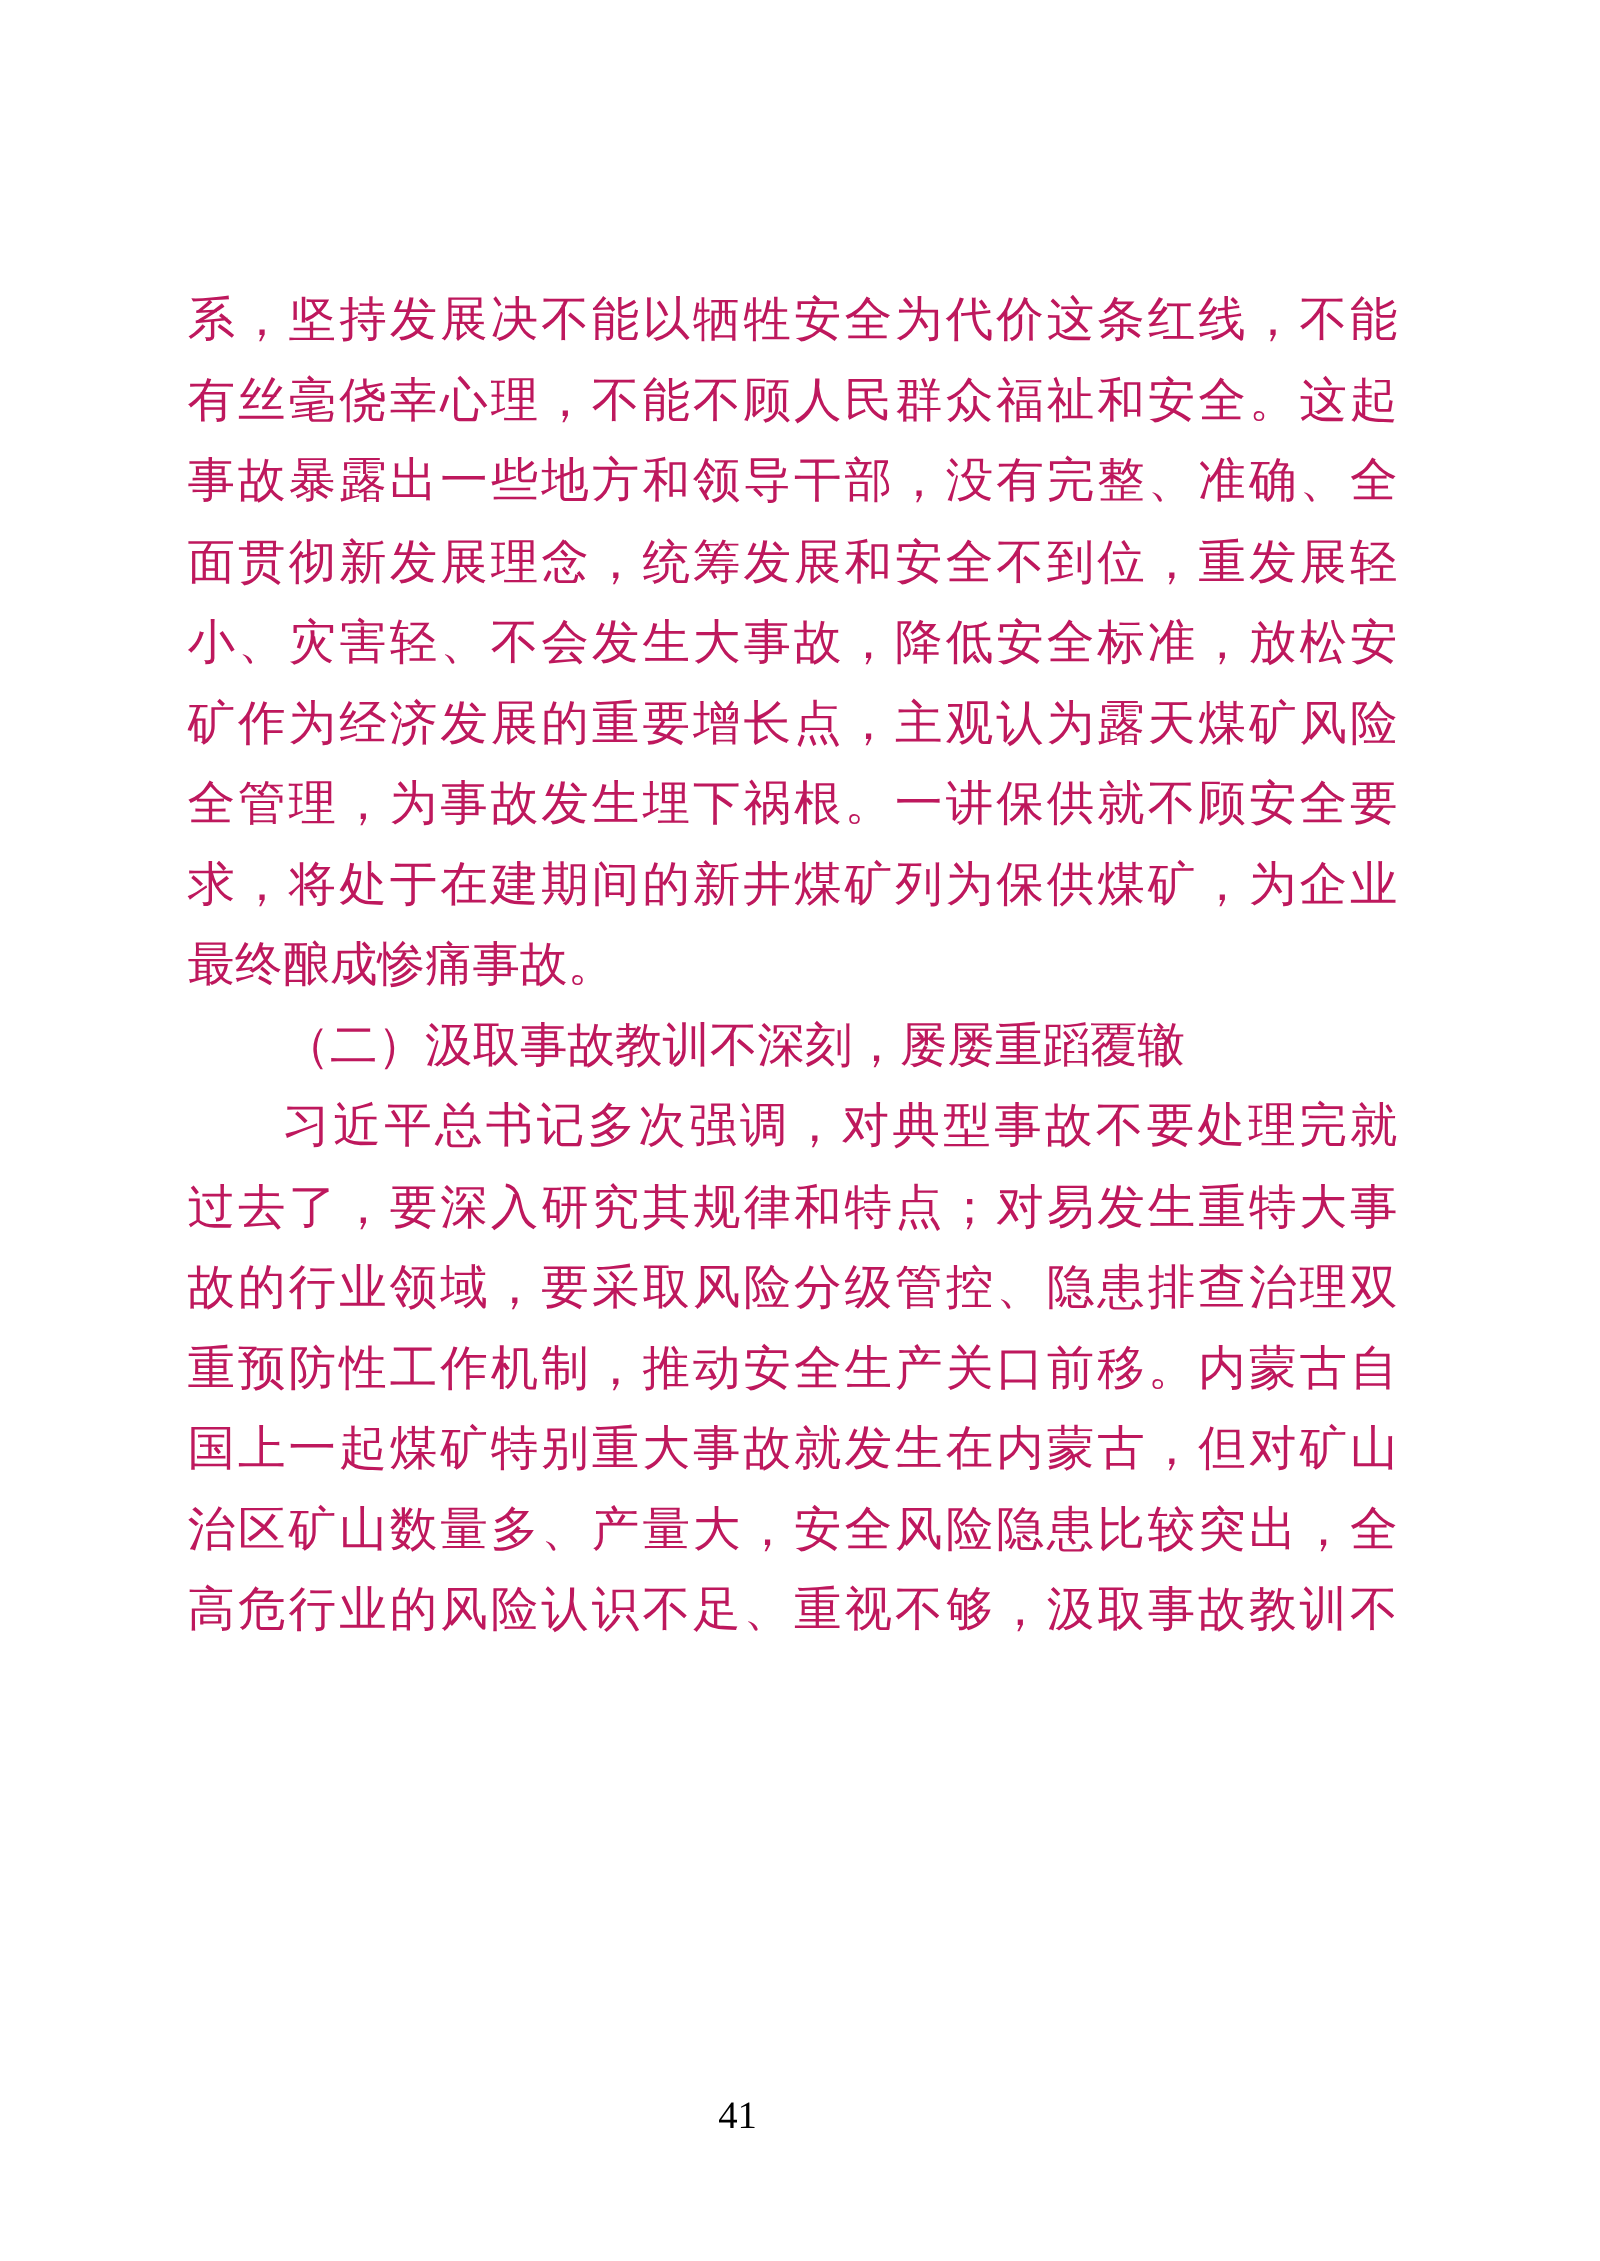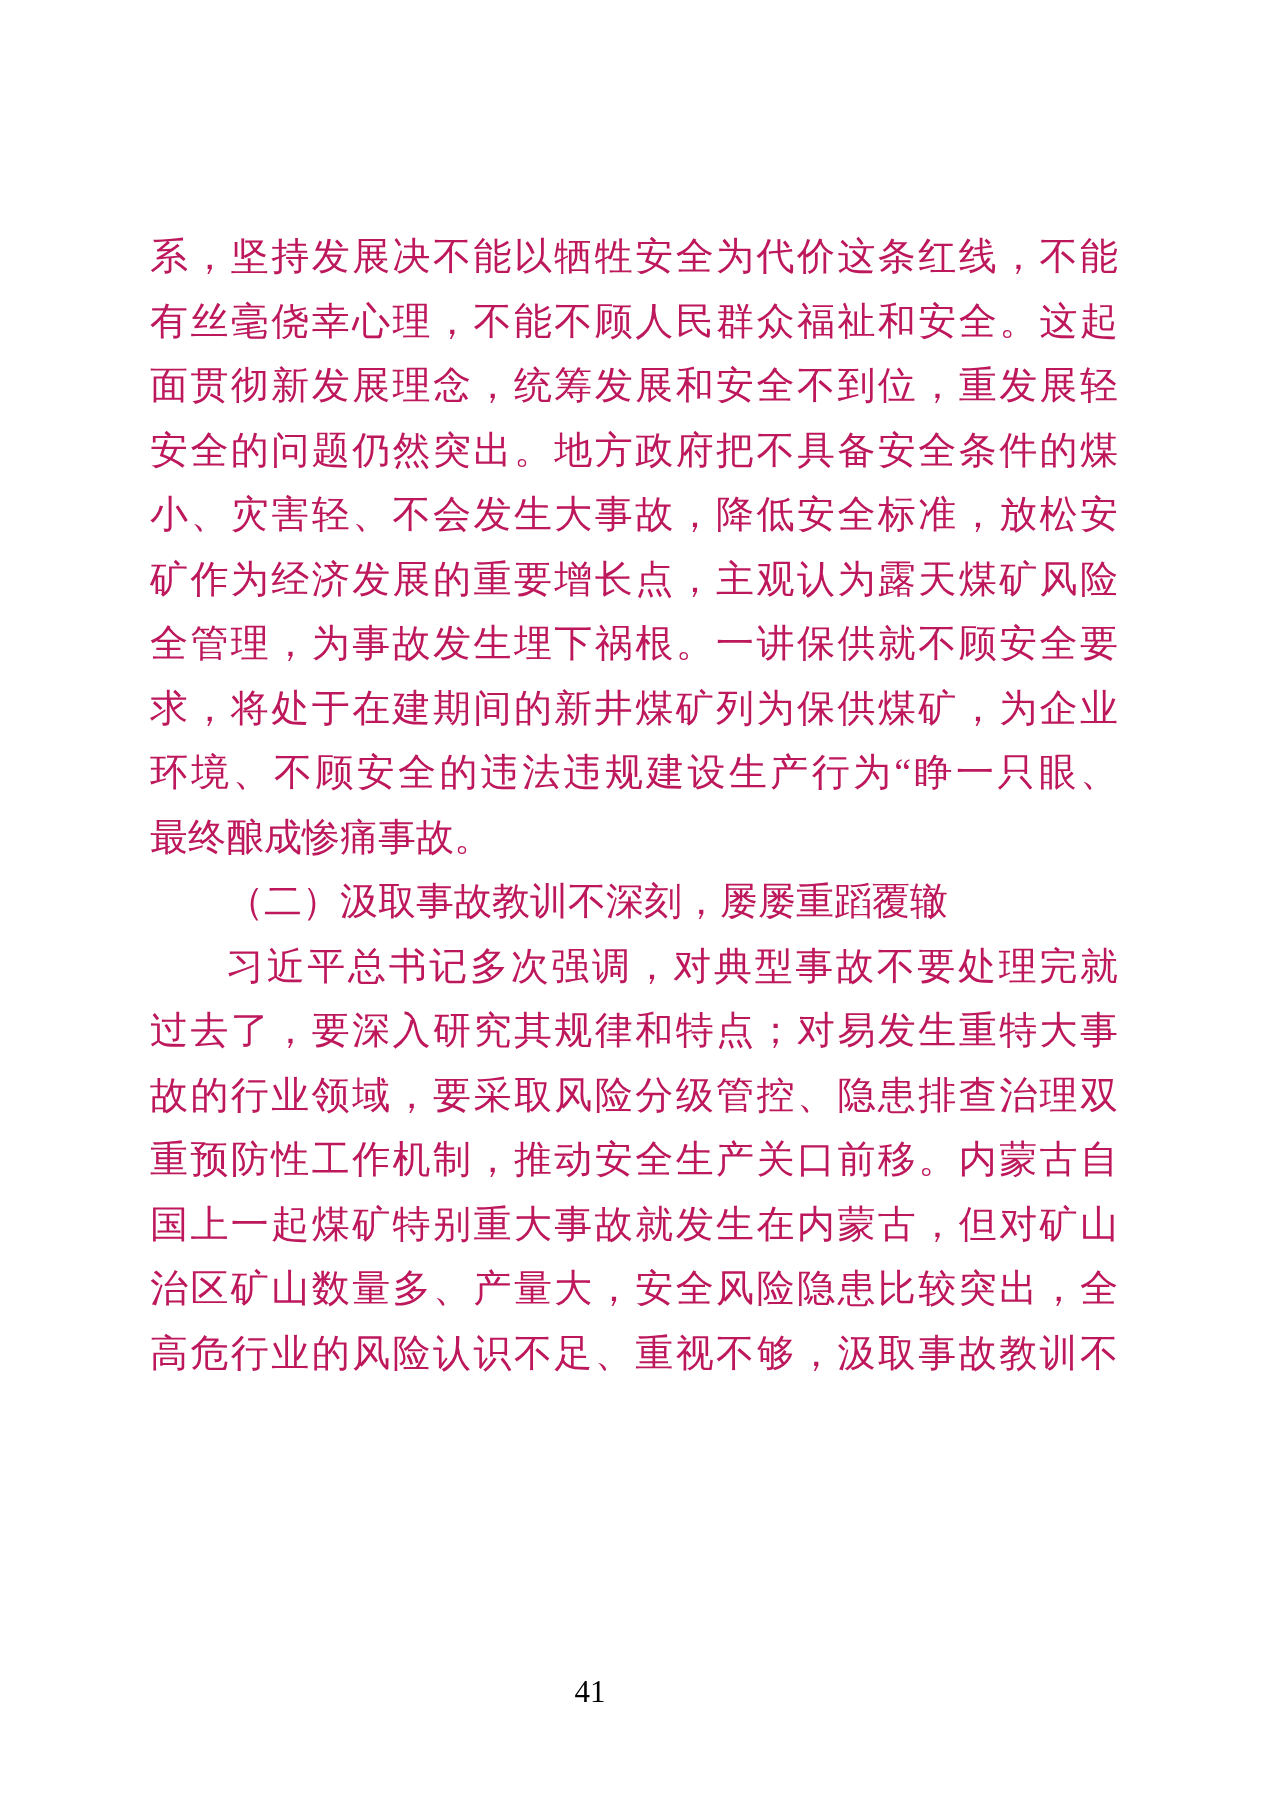--- a/index.html
+++ b/index.html
@@ -63,27 +63,26 @@
     color: #000000;
   }
 </style>
 </head>
 <body>
 
 <div class="page">
   <main class="text-block" id="text-block">
       <div class="line body">系，坚持发展决不能以牺牲安全为代价这条红线，不能</div>
       <div class="line body">有丝毫侥幸心理，不能不顾人民群众福祉和安全。这起</div>
+      <div class="line body">事故暴露出一些地方和领导干部，没有完整、准确、全</div>
       <div class="line body">面贯彻新发展理念，统筹发展和安全不到位，重发展轻</div>
-      <div class="line body">安全的问题仍然突出。地方政府把不具备安全条件的煤</div>
       <div class="line body">小、灾害轻、不会发生大事故，降低安全标准，放松安</div>
       <div class="line body">矿作为经济发展的重要增长点，主观认为露天煤矿风险</div>
       <div class="line body">全管理，为事故发生埋下祸根。一讲保供就不顾安全要</div>
       <div class="line body">求，将处于在建期间的新井煤矿列为保供煤矿，为企业</div>
-      <div class="line body">环境、不顾安全的违法违规建设生产行为“睁一只眼、</div>
       <div class="line para-end">最终酿成惨痛事故。</div>
       <div class="line heading">（二）汲取事故教训不深刻，屡屡重蹈覆辙</div>
       <div class="line para-start">习近平总书记多次强调，对典型事故不要处理完就</div>
       <div class="line body">过去了，要深入研究其规律和特点；对易发生重特大事</div>
       <div class="line body">故的行业领域，要采取风险分级管控、隐患排查治理双</div>
       <div class="line body">重预防性工作机制，推动安全生产关口前移。内蒙古自</div>
       <div class="line body">国上一起煤矿特别重大事故就发生在内蒙古，但对矿山</div>
       <div class="line body">治区矿山数量多、产量大，安全风险隐患比较突出，全</div>
       <div class="line body">高危行业的风险认识不足、重视不够，汲取事故教训不</div>
     </main>

